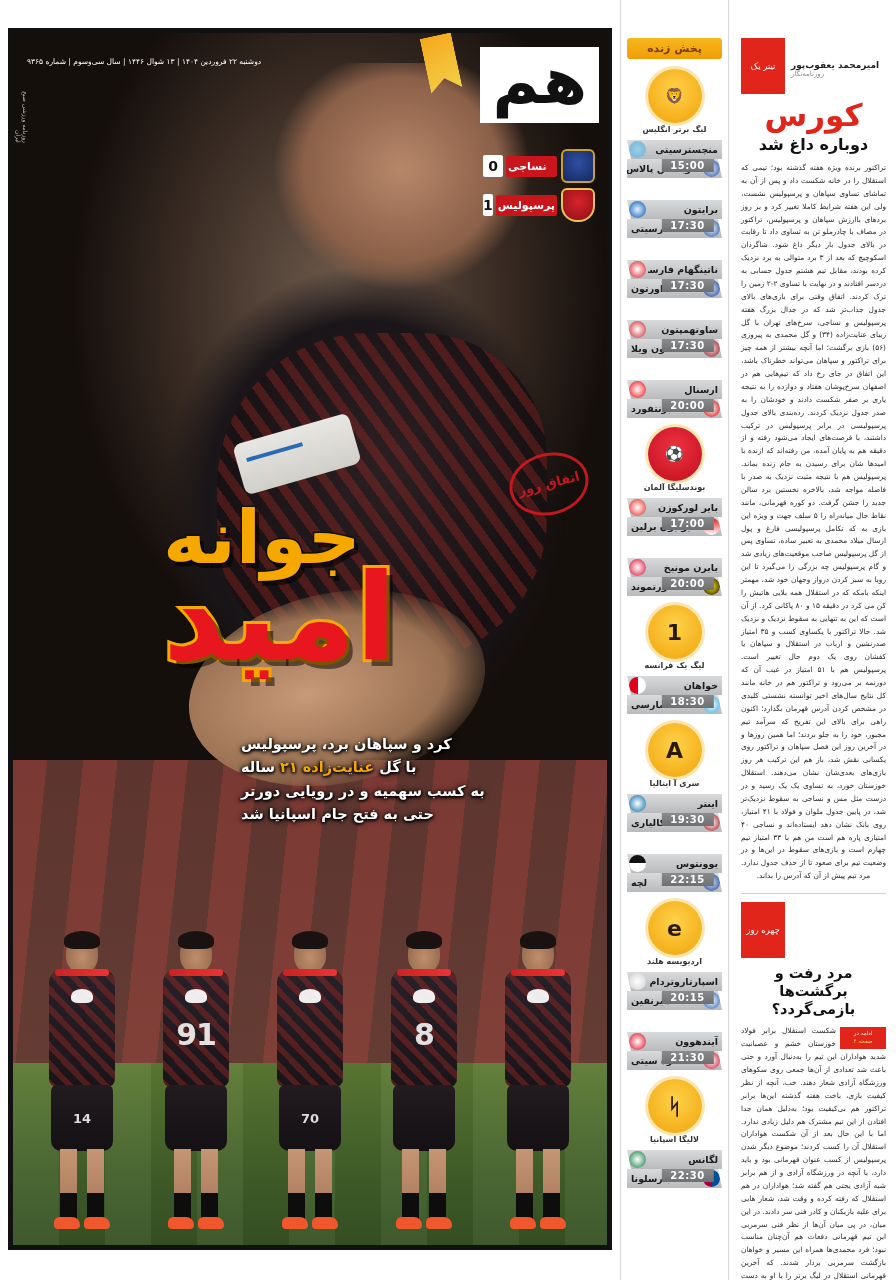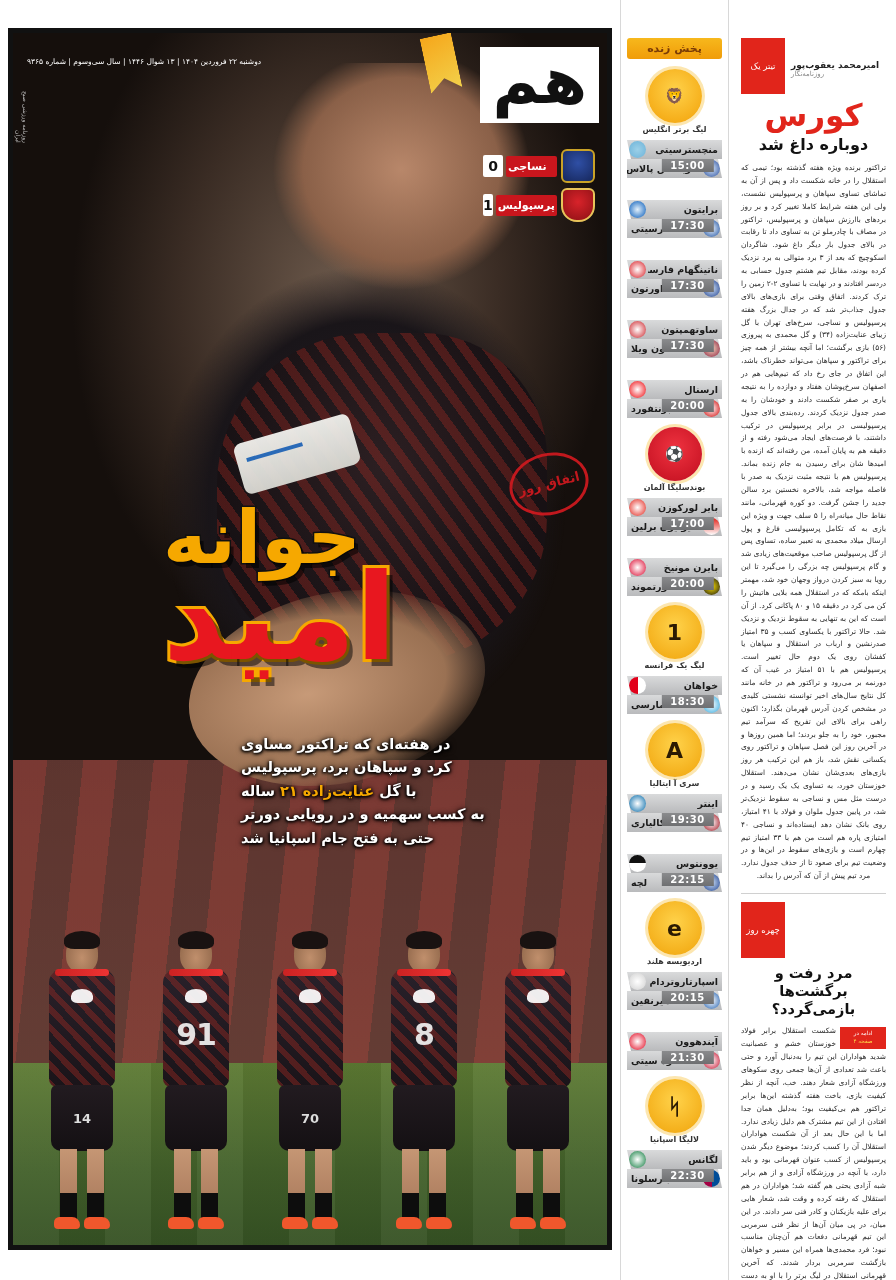--- a/index.html
+++ b/index.html
@@ -334,21 +334,20 @@
       </div>
 
       <div class="stamp">اتفاق روز</div>
 
       <div class="headline">
         <div class="hl-1">جوانه</div>
         <div class="hl-2">امید</div>
       </div>
 
       <div class="subhead">
-        <div>در هفته‌ای که تراکتور مساوی</div>
         <div>کرد و سپاهان برد، پرسپولیس</div>
         <div><span>با گل </span><span class="hl-y">عنایت‌زاده ۲۱</span><span> ساله</span></div>
         <div>به کسب سهمیه و در رویایی دورتر</div>
         <div>حتی به فتح جام اسپانیا شد</div>
       </div>
 
     </div>
   </div>
 
   <div class="mid-col">

